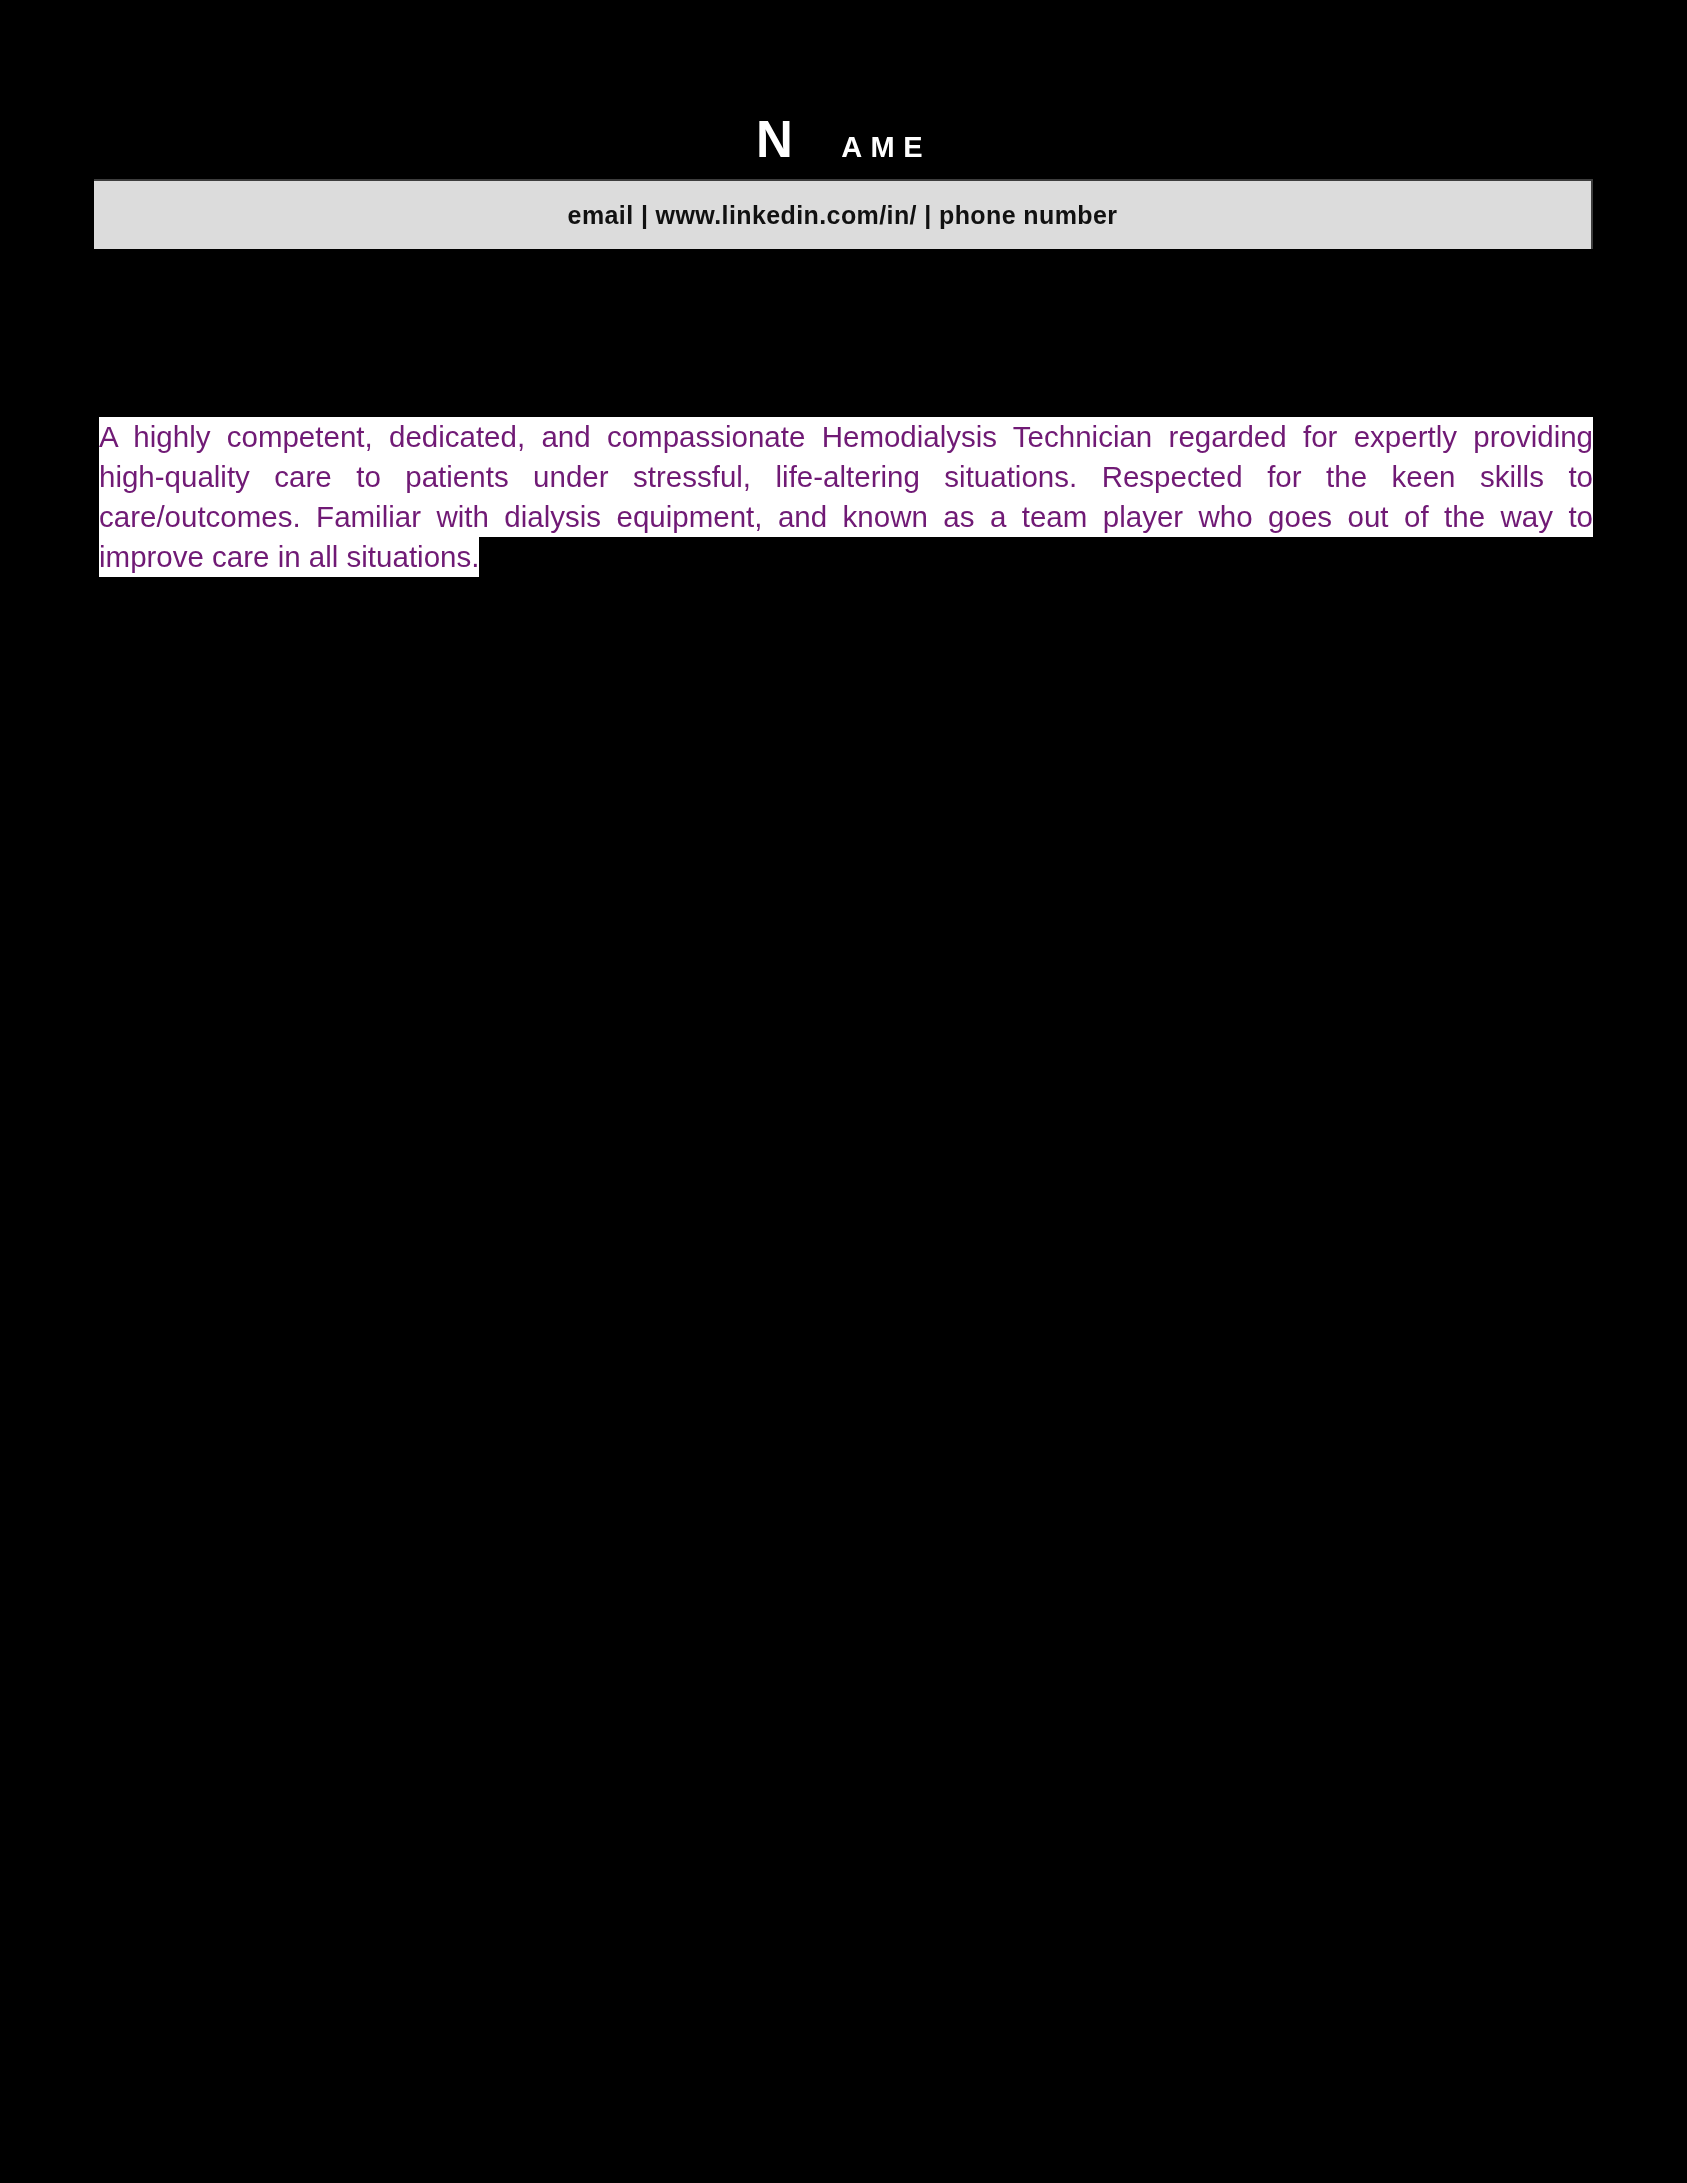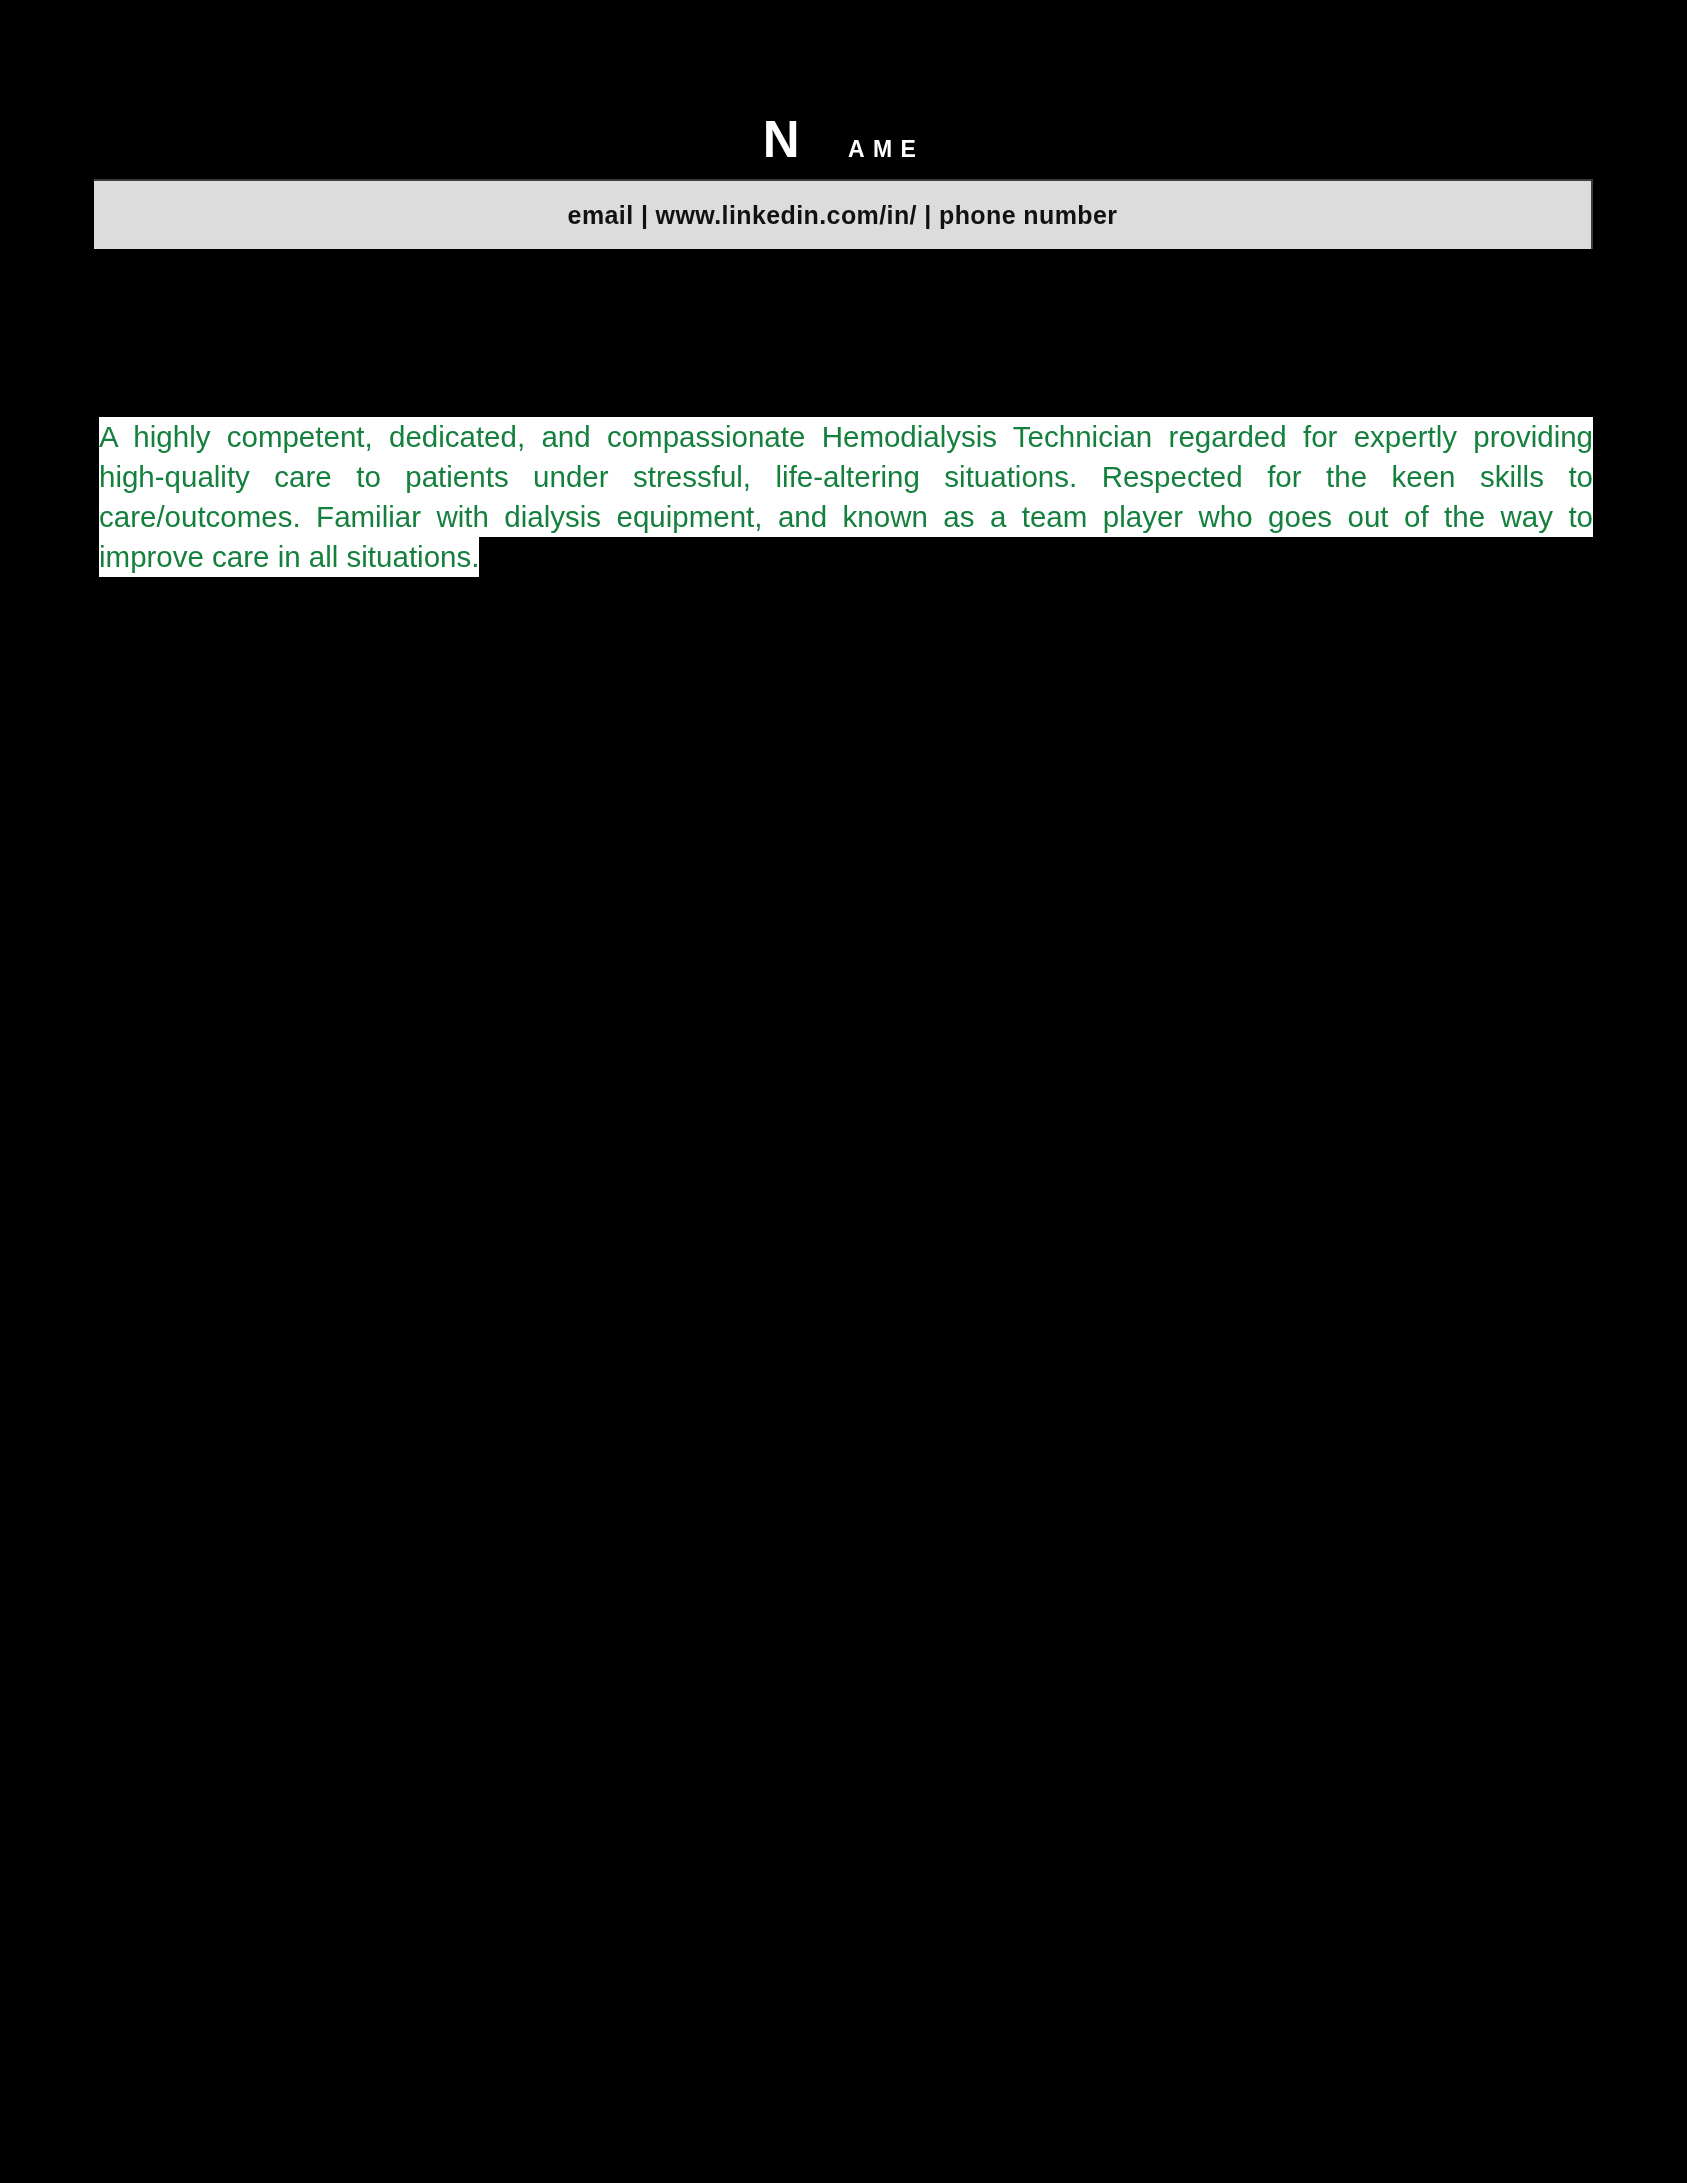--- a/index.html
+++ b/index.html
@@ -26,21 +26,21 @@
     line-height: 51px;
     color: #ffffff;
     font-weight: bold;
     white-space: nowrap;
   }
   .name-initial {
     font-size: 51px;
     letter-spacing: 8.4px;
   }
   .name-rest {
-    font-size: 23px;
+    font-size: 29px;
     letter-spacing: 8.4px;
     margin-left: 40px;
   }
 
   
   .contact-bar {
     position: absolute;
     left: 94px;
     top: 179px;
     width: 1499px;
@@ -61,21 +61,21 @@
     white-space: nowrap;
   }
 
   
   .summary {
     position: absolute;
     left: 99px;
     top: 417px;
     width: 1494px;
     font-size: 29.5px;
-    color: #15803d;
+    color: #701a75;
   }
   .sline {
     height: 40px;
     line-height: 40px;
     background: #ffffff;
     text-align: justify;
     text-align-last: justify;
     overflow: hidden;
     white-space: nowrap;
   }

